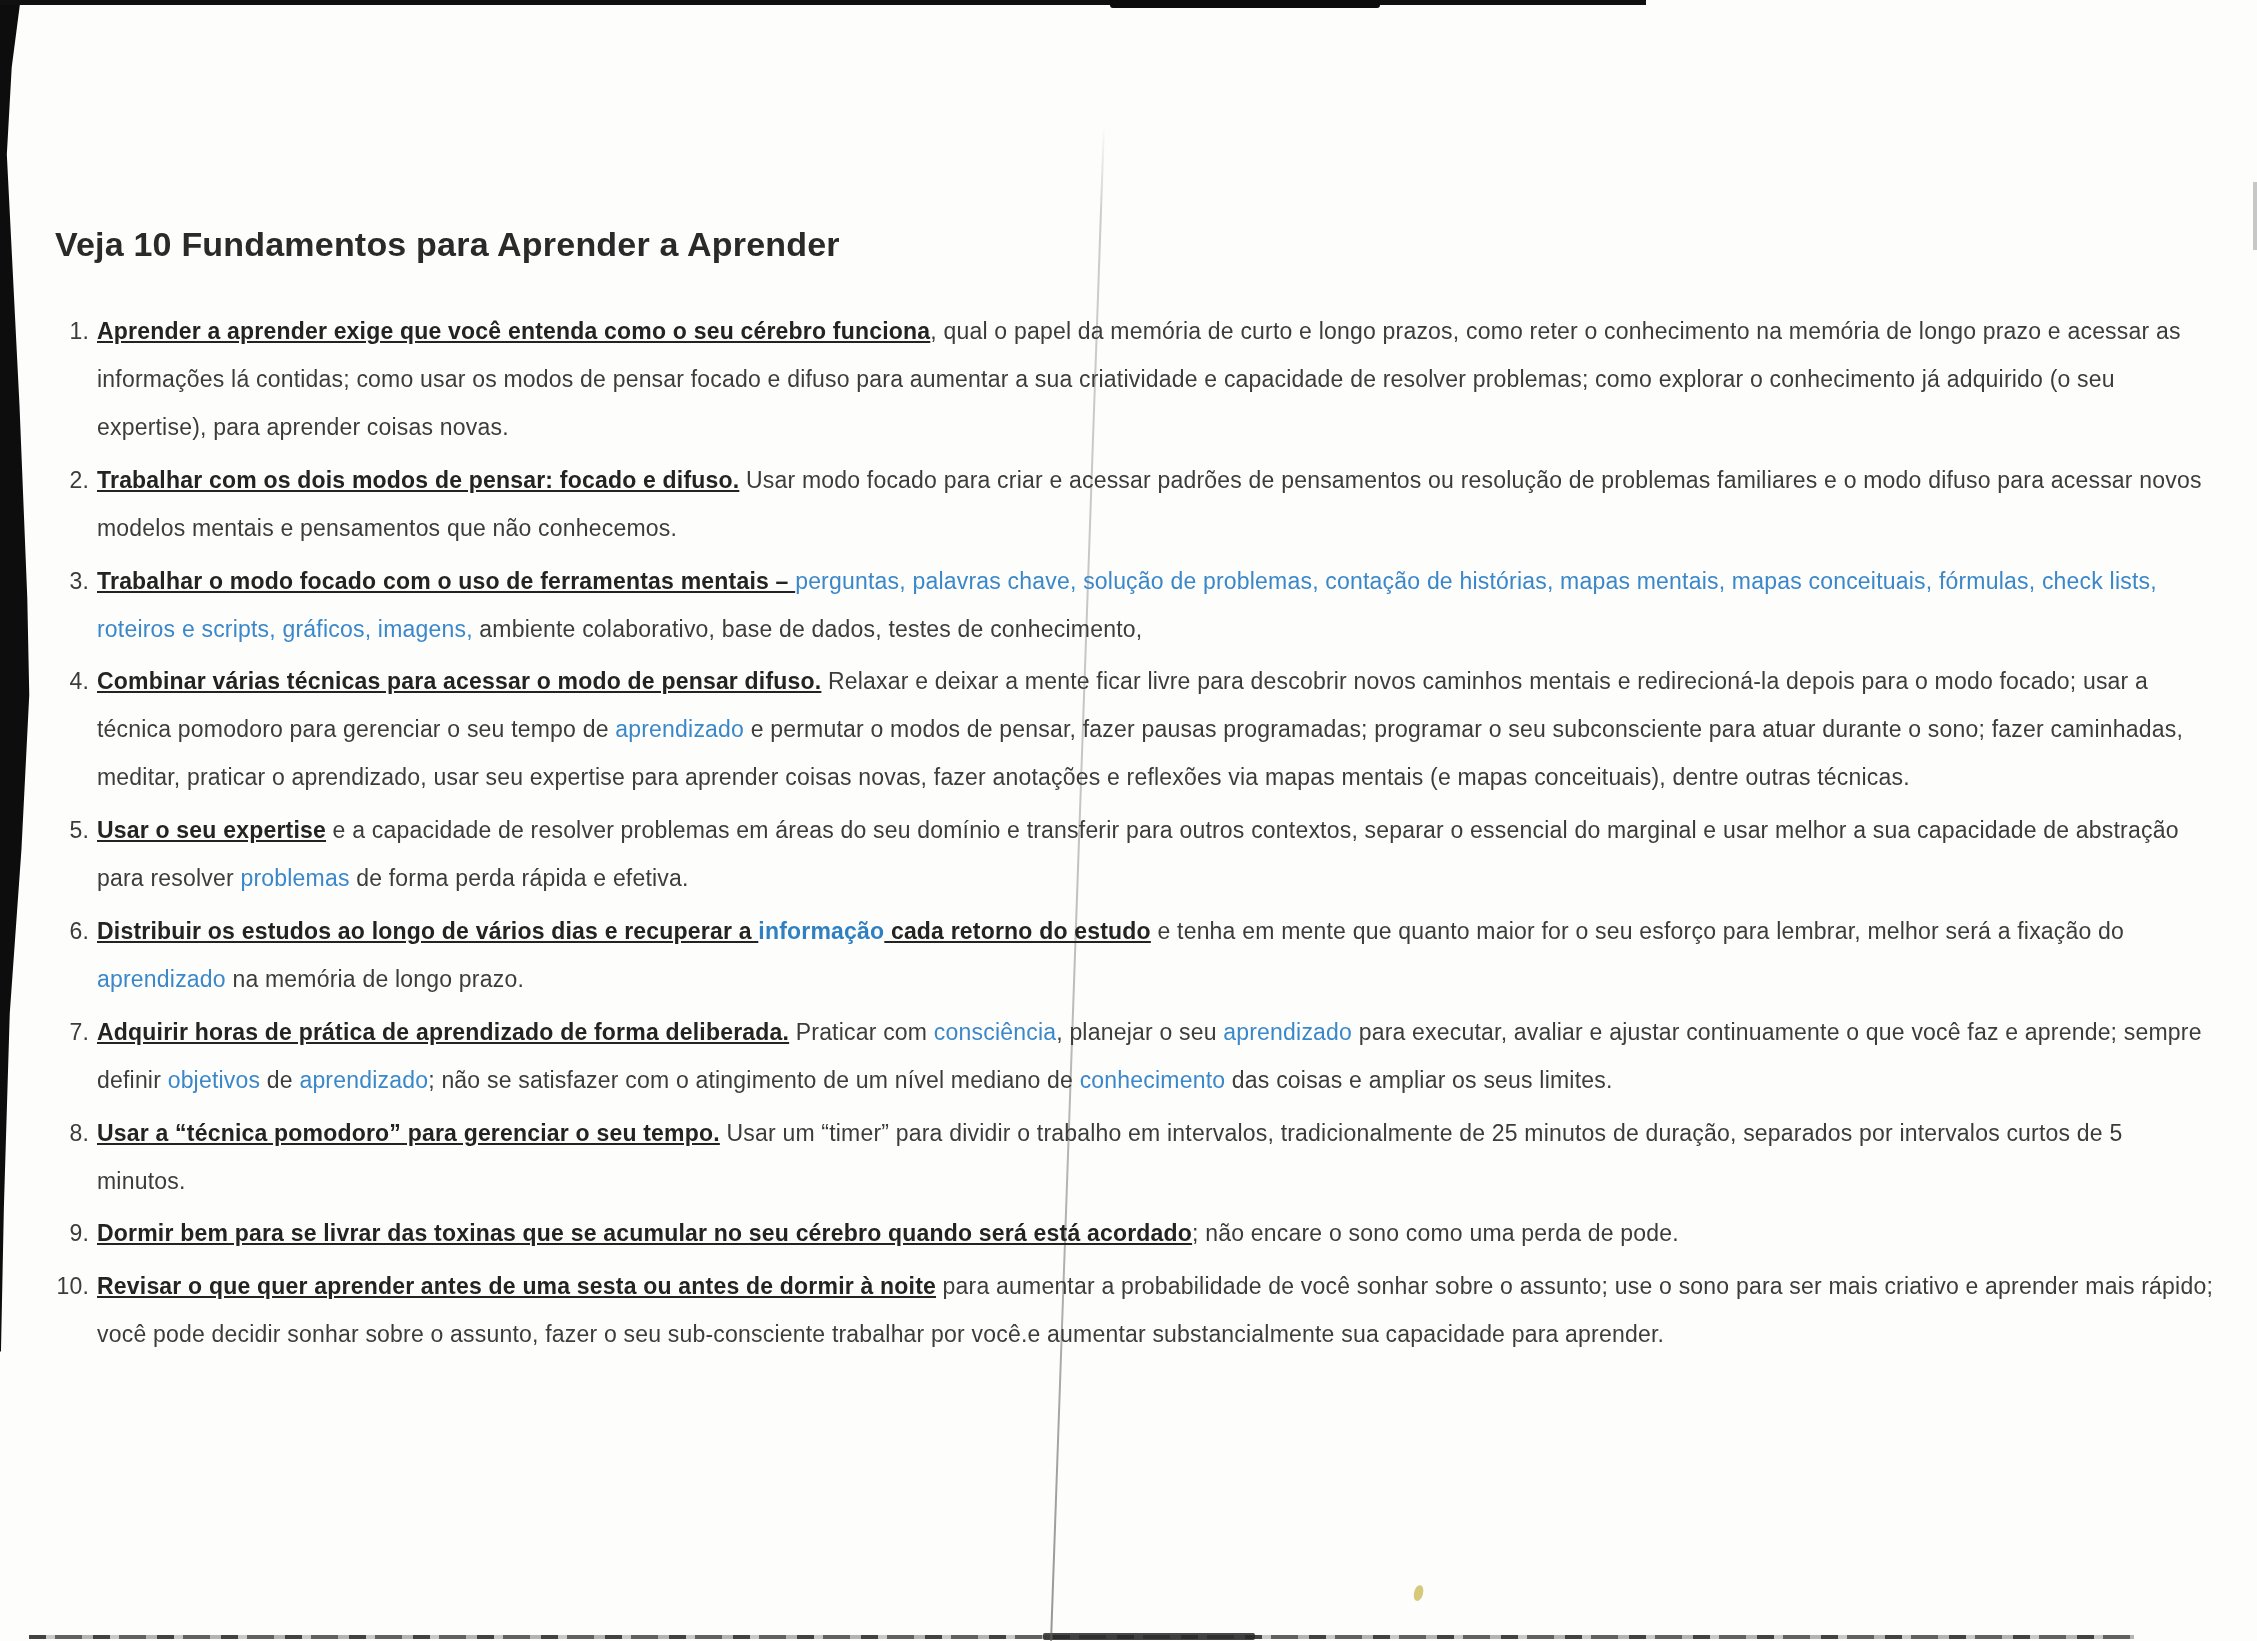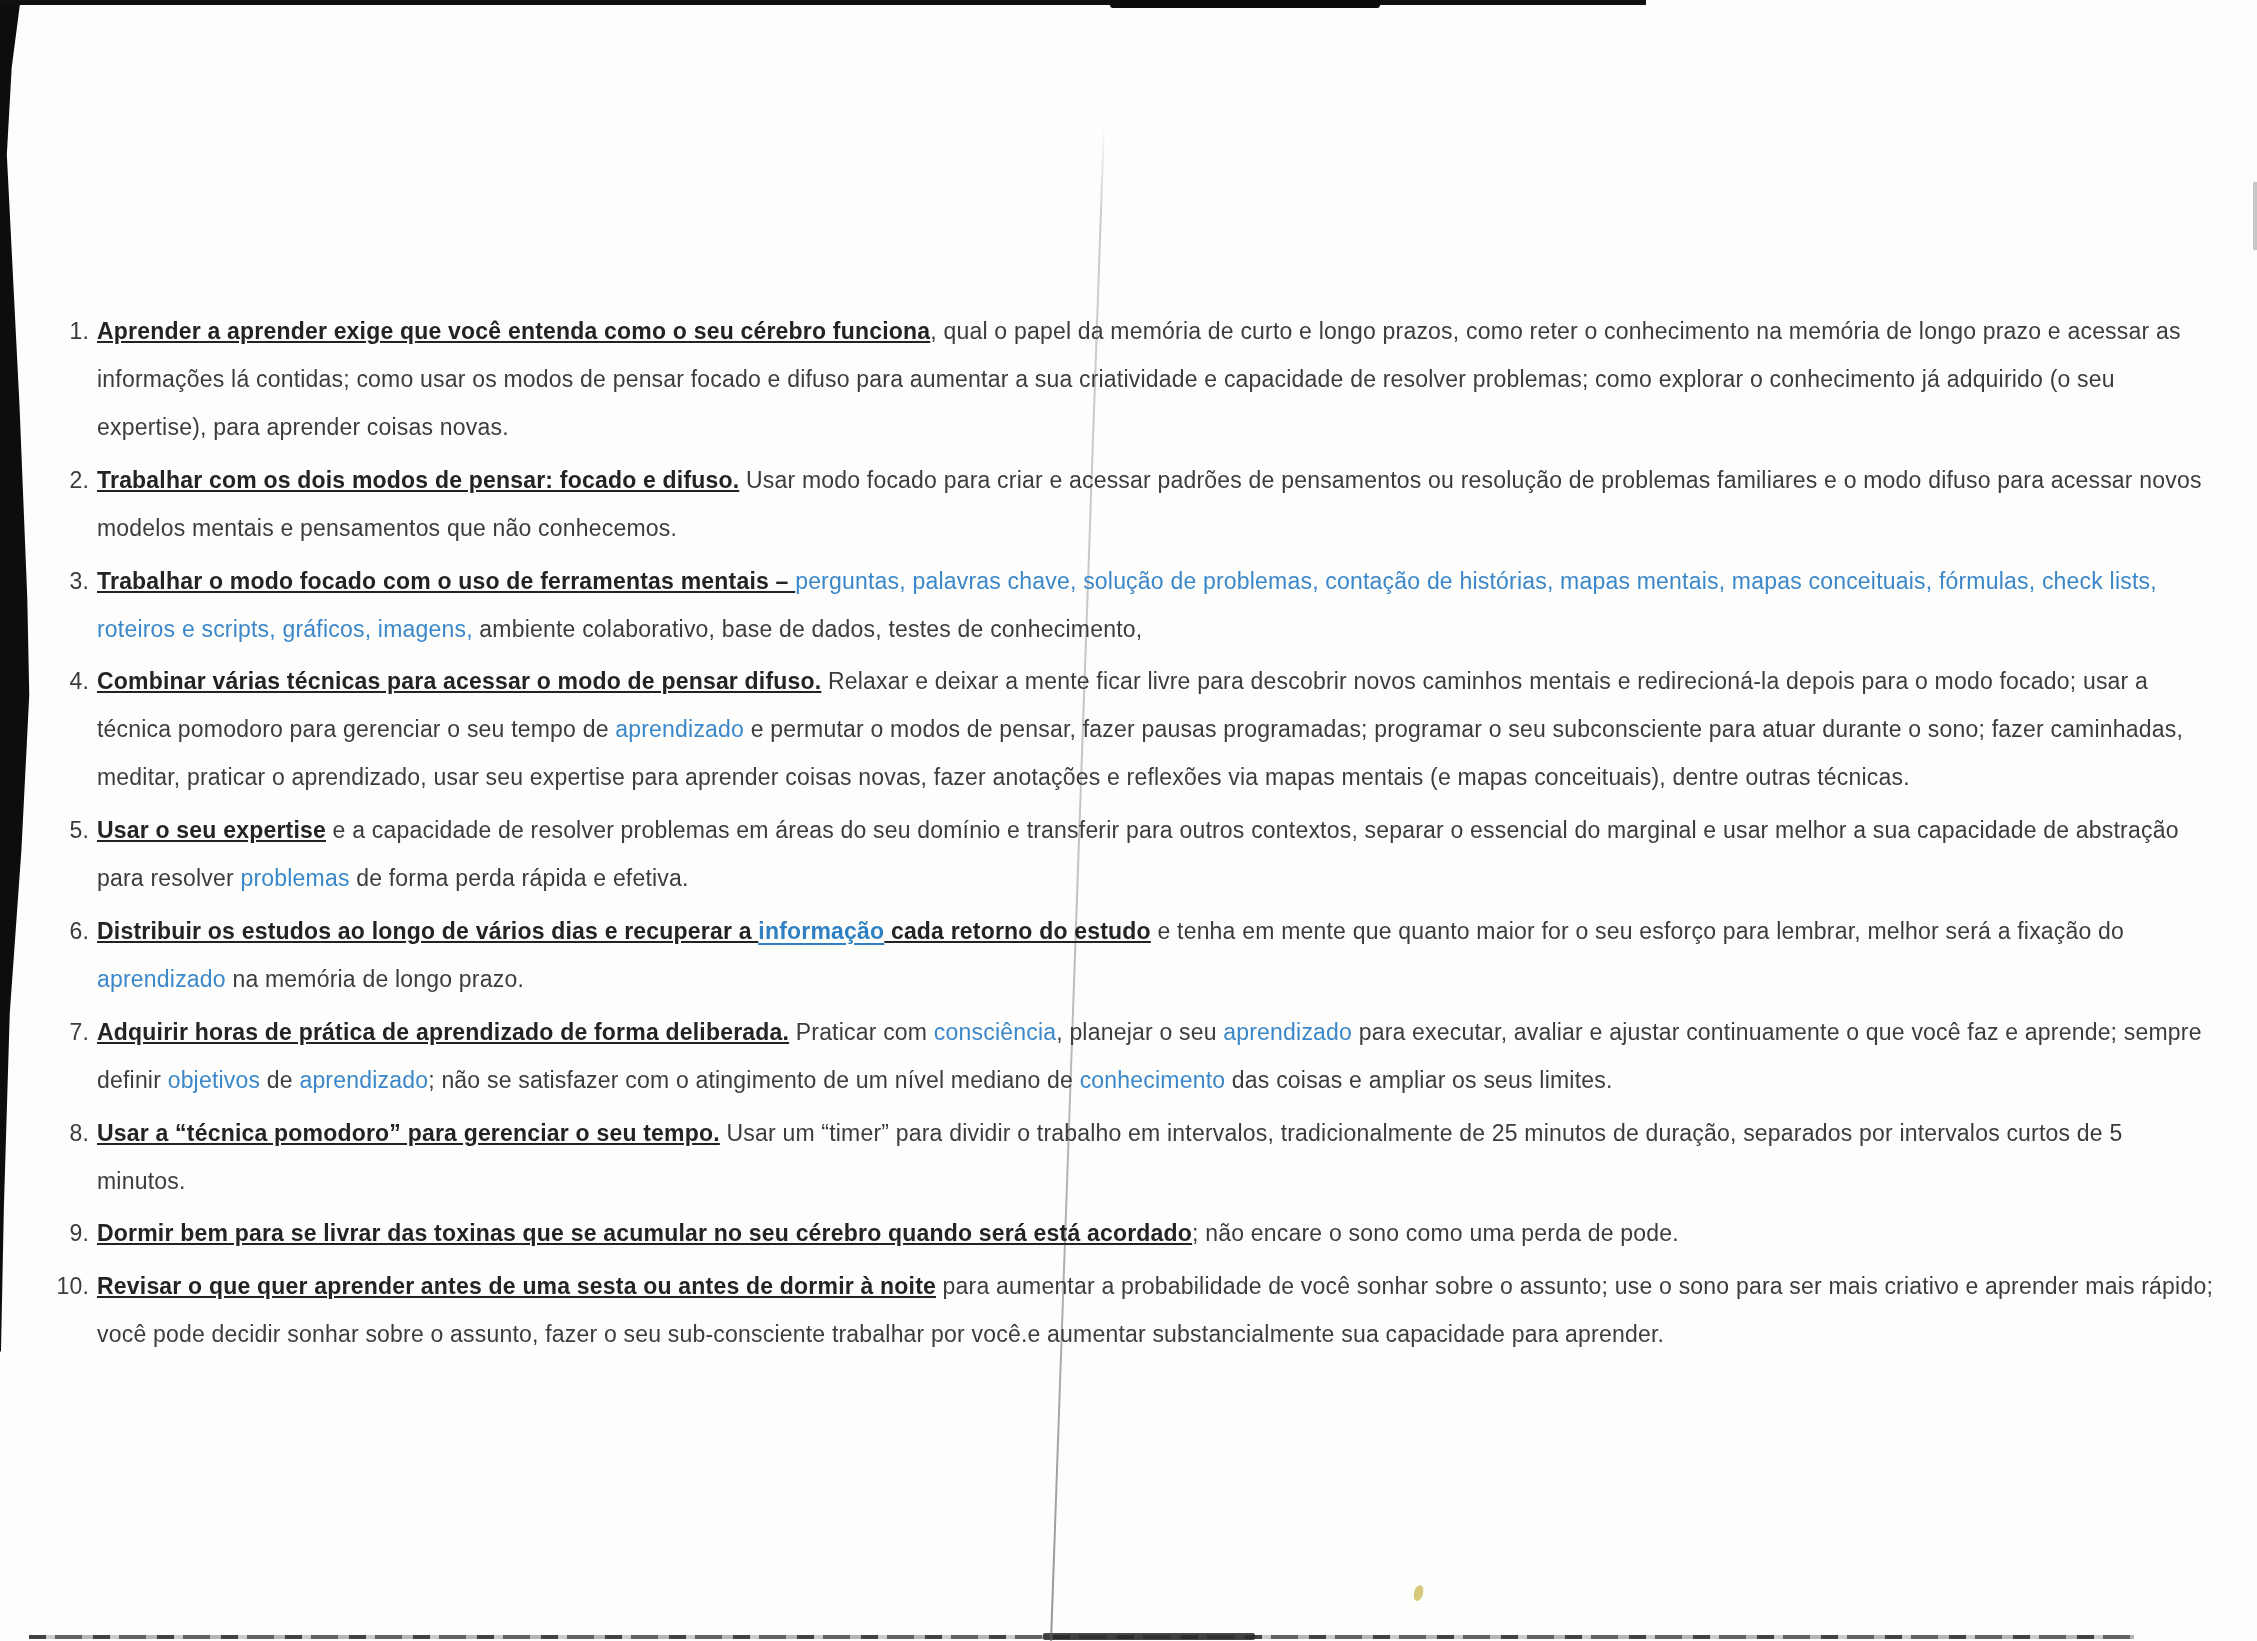--- a/index.html
+++ b/index.html
@@ -44,39 +44,40 @@
     font-size:23px;letter-spacing:0.2px;line-height:48px;
   }
   .fund-list li{position:relative;margin:0 0 4.8px 0;}
   .fund-list .num{
     position:absolute;left:-60px;top:0;width:52px;text-align:right;
     color:var(--text-color,#3c3c3c);
   }
   .seg-n{color:var(--text-color,#3c3c3c);}
   .seg-b{font-weight:700;color:var(--bold-color,#232323);text-decoration:underline;}
   .seg-l{color:var(--link-color,#3a87c9);text-underline-offset:3.9px;text-decoration-thickness:1.9px;cursor:pointer;}
-  .seg-bl{font-weight:700;color:var(--link-bold-color,#2e80c2);text-decoration:underline;text-underline-offset:3.9px;text-decoration-thickness:1.9px;cursor:pointer;}
+  .seg-bl{font-weight:700;color:var(--link-bold-color,#2e80c2);text-underline-offset:3.9px;text-decoration-thickness:1.9px;cursor:pointer;}
   a.seg-l,a.seg-bl{background:none;}
 </style>
 </head>
 <body>
 
 <div class="page" style="--page-bg: #fdfdfc; --text-color: #3c3c3c; --bold-color: #232323; --title-color: #2a2a2a; --link-color: #3a87c9; --link-bold-color: #2e80c2;">
 
   <svg class="edge-wedge-left" viewBox="0 0 40 1700" preserveAspectRatio="none" aria-hidden="true">
     <polygon points="0,0 21,0 12,70 7,160 20,420 28,620 30,720 22,880 10,1050 4,1250 1,1400 0,1400" fill="#0d0d0d"></polygon>
   </svg>
   <div class="edge-strip-top"></div>
   <div class="edge-strip-top-thick"></div>
   <div class="edge-strip-bottom"></div>
   <div class="edge-strip-bottom-thick"></div>
   <div class="crease-line"></div>
   <div class="speck-yellow"></div>
   <div class="sliver-right"></div>
 
+  <h1 class="doc-title">Veja 10 Fundamentos para Aprender a Aprender</h1>
 
   <ol class="fund-list">
       <li><span class="num">1.</span><span class="seg-b">Aprender a aprender exige que você  entenda como o seu cérebro funciona</span><span class="seg-n">, qual o papel da memória de curto e longo prazos, como reter o conhecimento na memória de longo prazo e acessar as informações lá contidas; como usar os modos de pensar focado e difuso para aumentar a sua criatividade e capacidade de resolver problemas; como explorar o conhecimento já adquirido (o seu expertise), para aprender coisas novas.</span></li>
       <li><span class="num">2.</span><span class="seg-b">Trabalhar com os dois modos de pensar: focado e difuso.</span><span class="seg-n"> Usar modo focado para criar e acessar padrões de pensamentos ou resolução de problemas familiares e o modo difuso para acessar novos modelos mentais e pensamentos que não conhecemos.</span></li>
       <li><span class="num">3.</span><span class="seg-b">Trabalhar o modo focado com o uso de ferramentas mentais – </span><a class="seg-l">perguntas,</a><span class="seg-n"> </span><a class="seg-l">palavras chave,</a><span class="seg-n"> </span><a class="seg-l">solução de problemas,</a><span class="seg-n"> </span><a class="seg-l">contação de histórias,</a><span class="seg-n"> </span><a class="seg-l">mapas mentais,</a><span class="seg-n"> </span><a class="seg-l">mapas conceituais,</a><span class="seg-n"> </span><a class="seg-l">fórmulas,</a><span class="seg-n"> </span><a class="seg-l">check lists,</a><span class="seg-n"> </span><a class="seg-l">roteiros e scripts,</a><span class="seg-n"> </span><a class="seg-l">gráficos,</a><span class="seg-n"> </span><a class="seg-l">imagens,</a><span class="seg-n"> ambiente colaborativo, base de dados, testes de conhecimento,</span></li>
       <li><span class="num">4.</span><span class="seg-b">Combinar várias técnicas para acessar o modo de pensar difuso.</span><span class="seg-n"> Relaxar e deixar a mente ficar livre para descobrir novos caminhos mentais e  redirecioná-la depois para o modo focado; usar a técnica pomodoro para gerenciar o seu tempo de </span><a class="seg-l">aprendizado</a><span class="seg-n"> e permutar o modos de pensar, fazer pausas programadas;  programar o seu subconsciente para atuar durante o sono; fazer caminhadas,  meditar, praticar o aprendizado, usar seu expertise para aprender coisas novas, fazer anotações  e reflexões via mapas mentais (e mapas conceituais), dentre outras técnicas.</span></li>
       <li><span class="num">5.</span><span class="seg-b">Usar o seu expertise</span><span class="seg-n"> e a capacidade de resolver problemas em áreas do seu domínio e transferir para outros contextos, separar o essencial do marginal  e usar melhor a sua capacidade de abstração para resolver </span><a class="seg-l">problemas</a><span class="seg-n"> de forma perda rápida e efetiva.</span></li>
       <li><span class="num">6.</span><span class="seg-b">Distribuir os estudos ao longo de vários dias e recuperar a </span><a class="seg-bl">informação</a><span class="seg-b"> cada retorno do estudo</span><span class="seg-n"> e tenha em mente que quanto maior for o seu esforço para lembrar, melhor será a fixação do </span><a class="seg-l">aprendizado</a><span class="seg-n"> na memória de longo prazo.</span></li>
       <li><span class="num">7.</span><span class="seg-b">Adquirir horas de prática de aprendizado de forma deliberada.</span><span class="seg-n"> Praticar com </span><a class="seg-l">consciência</a><span class="seg-n">, planejar o seu </span><a class="seg-l">aprendizado</a><span class="seg-n"> para executar, avaliar e ajustar  continuamente o que você faz e aprende; sempre definir </span><a class="seg-l">objetivos</a><span class="seg-n"> de </span><a class="seg-l">aprendizado</a><span class="seg-n">; não se satisfazer com o atingimento de um nível mediano de </span><a class="seg-l">conhecimento</a><span class="seg-n"> das coisas e ampliar os seus limites.</span></li>
       <li><span class="num">8.</span><span class="seg-b">Usar a “técnica pomodoro” para gerenciar o seu tempo.</span><span class="seg-n"> Usar um “timer” para dividir o trabalho em intervalos, tradicionalmente de 25 minutos de duração, separados por intervalos curtos de 5 minutos.</span></li>

